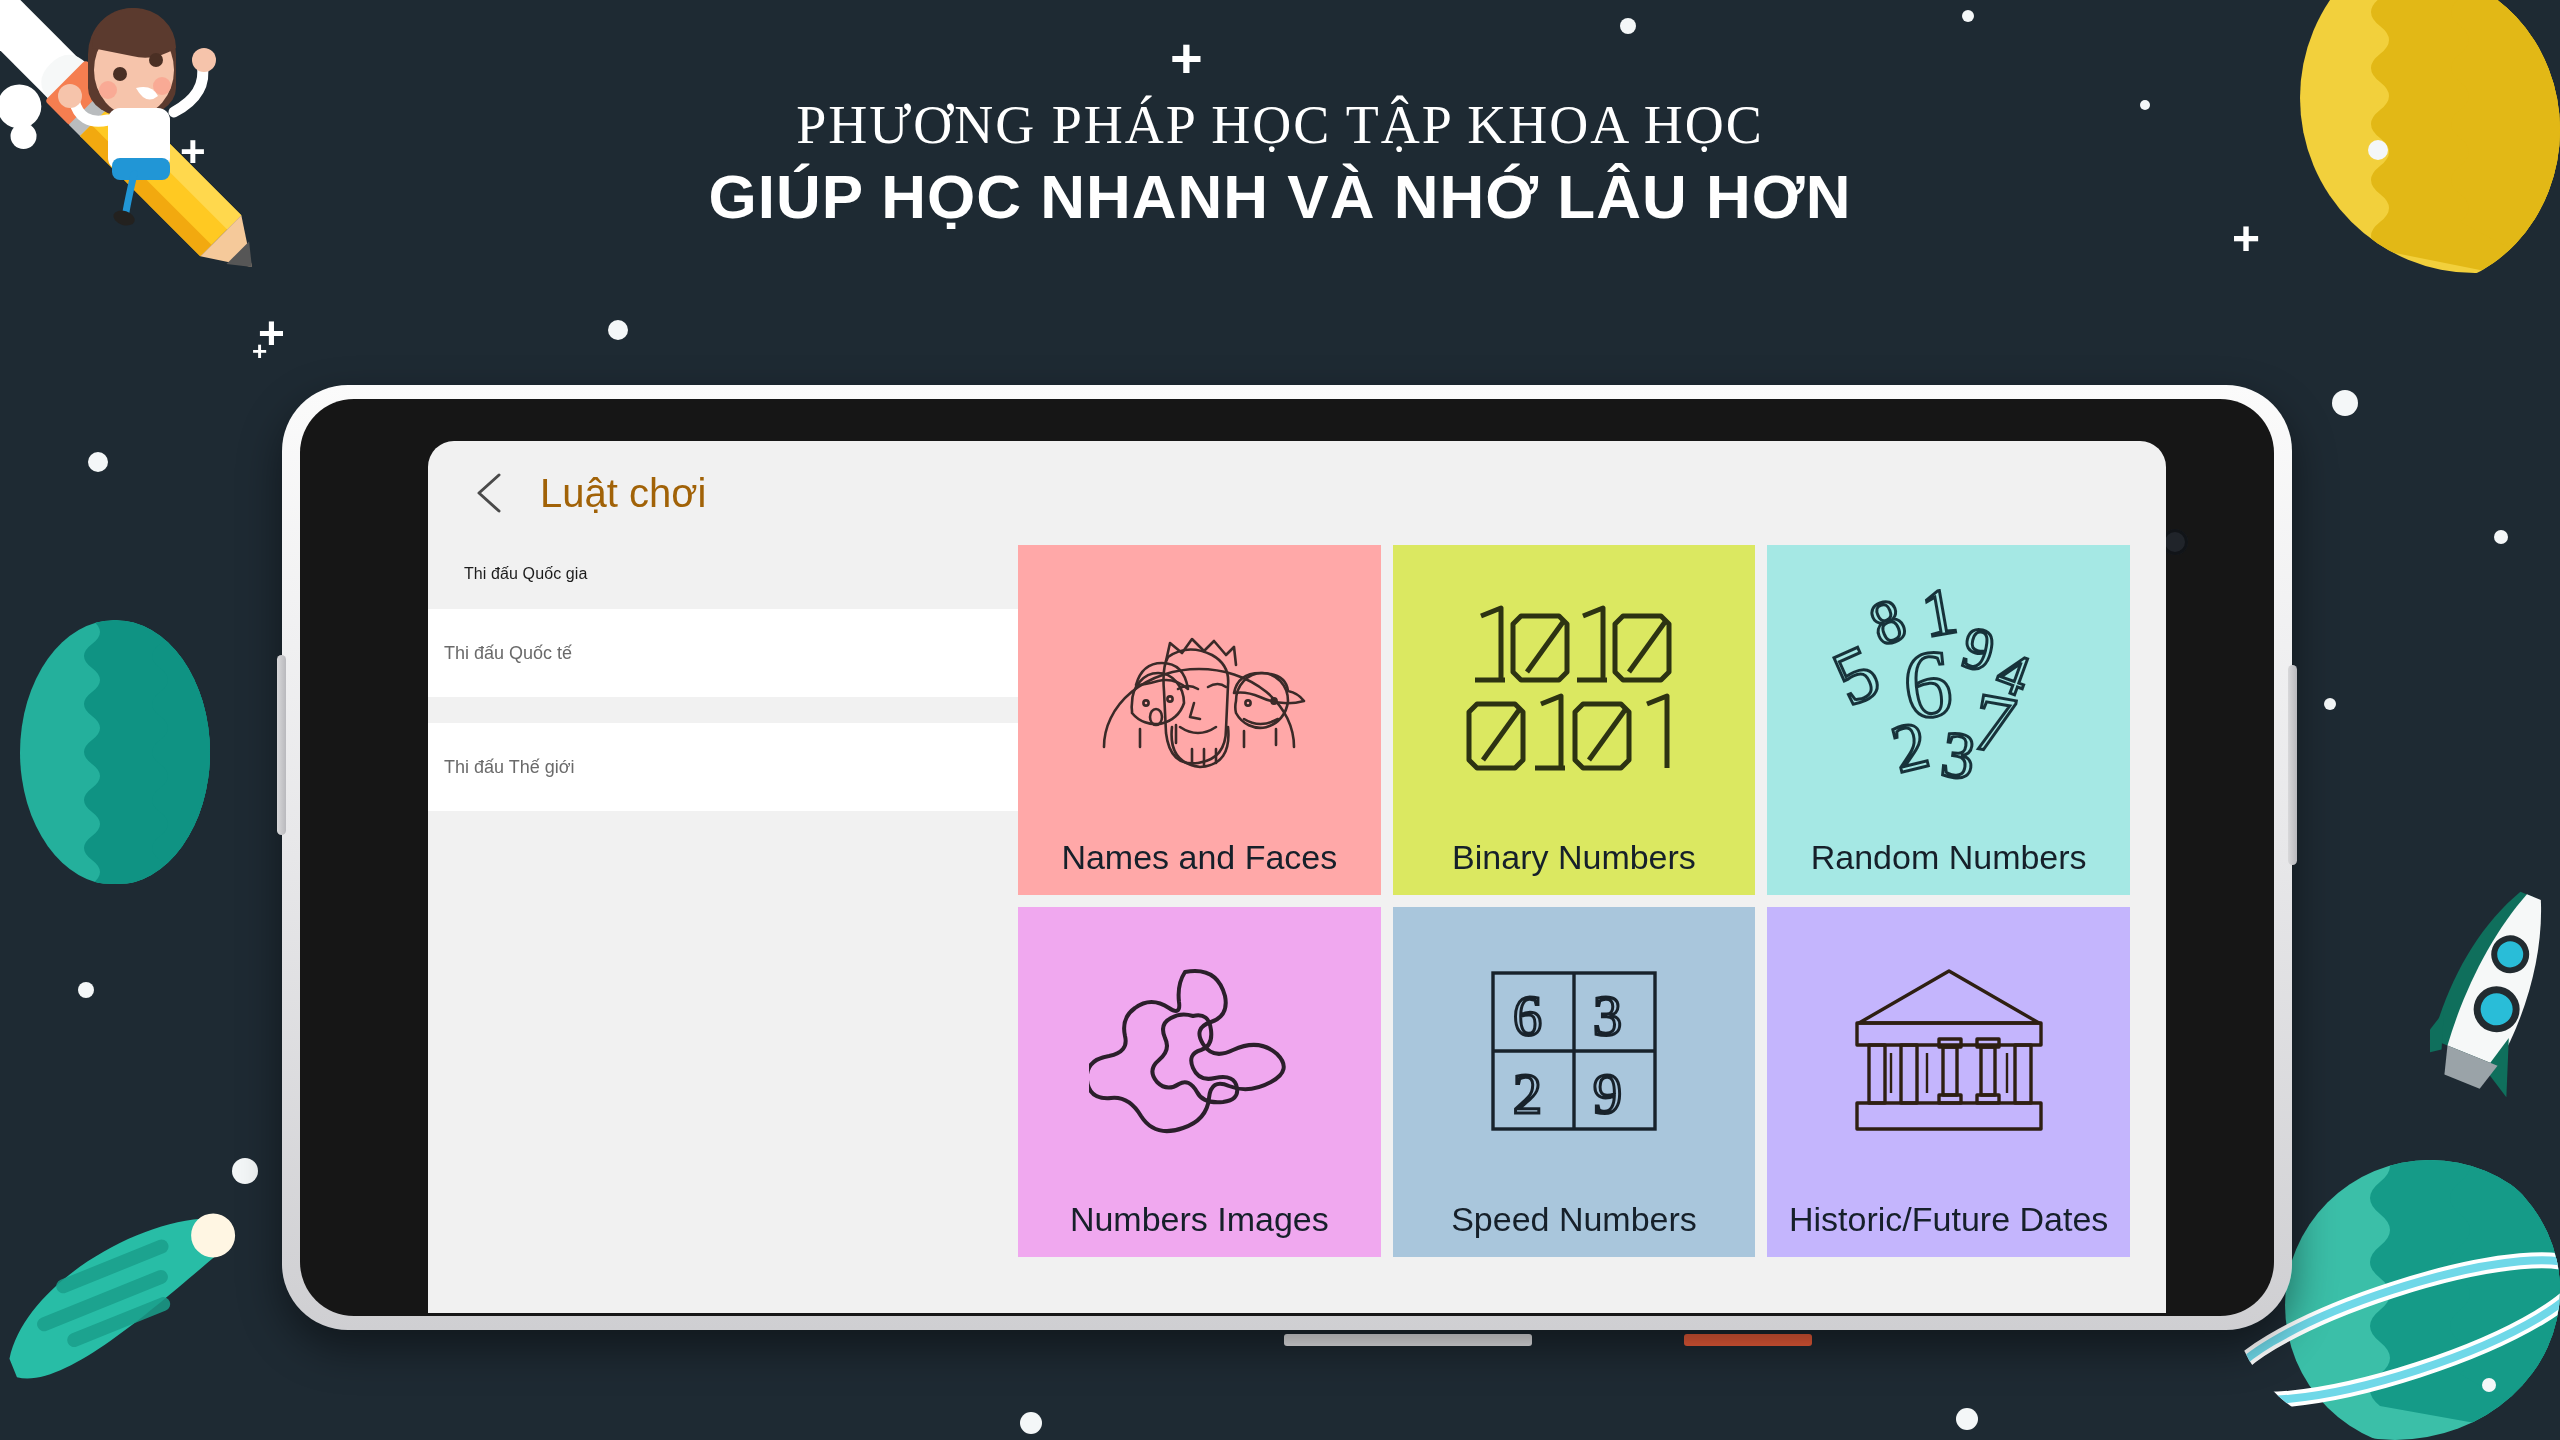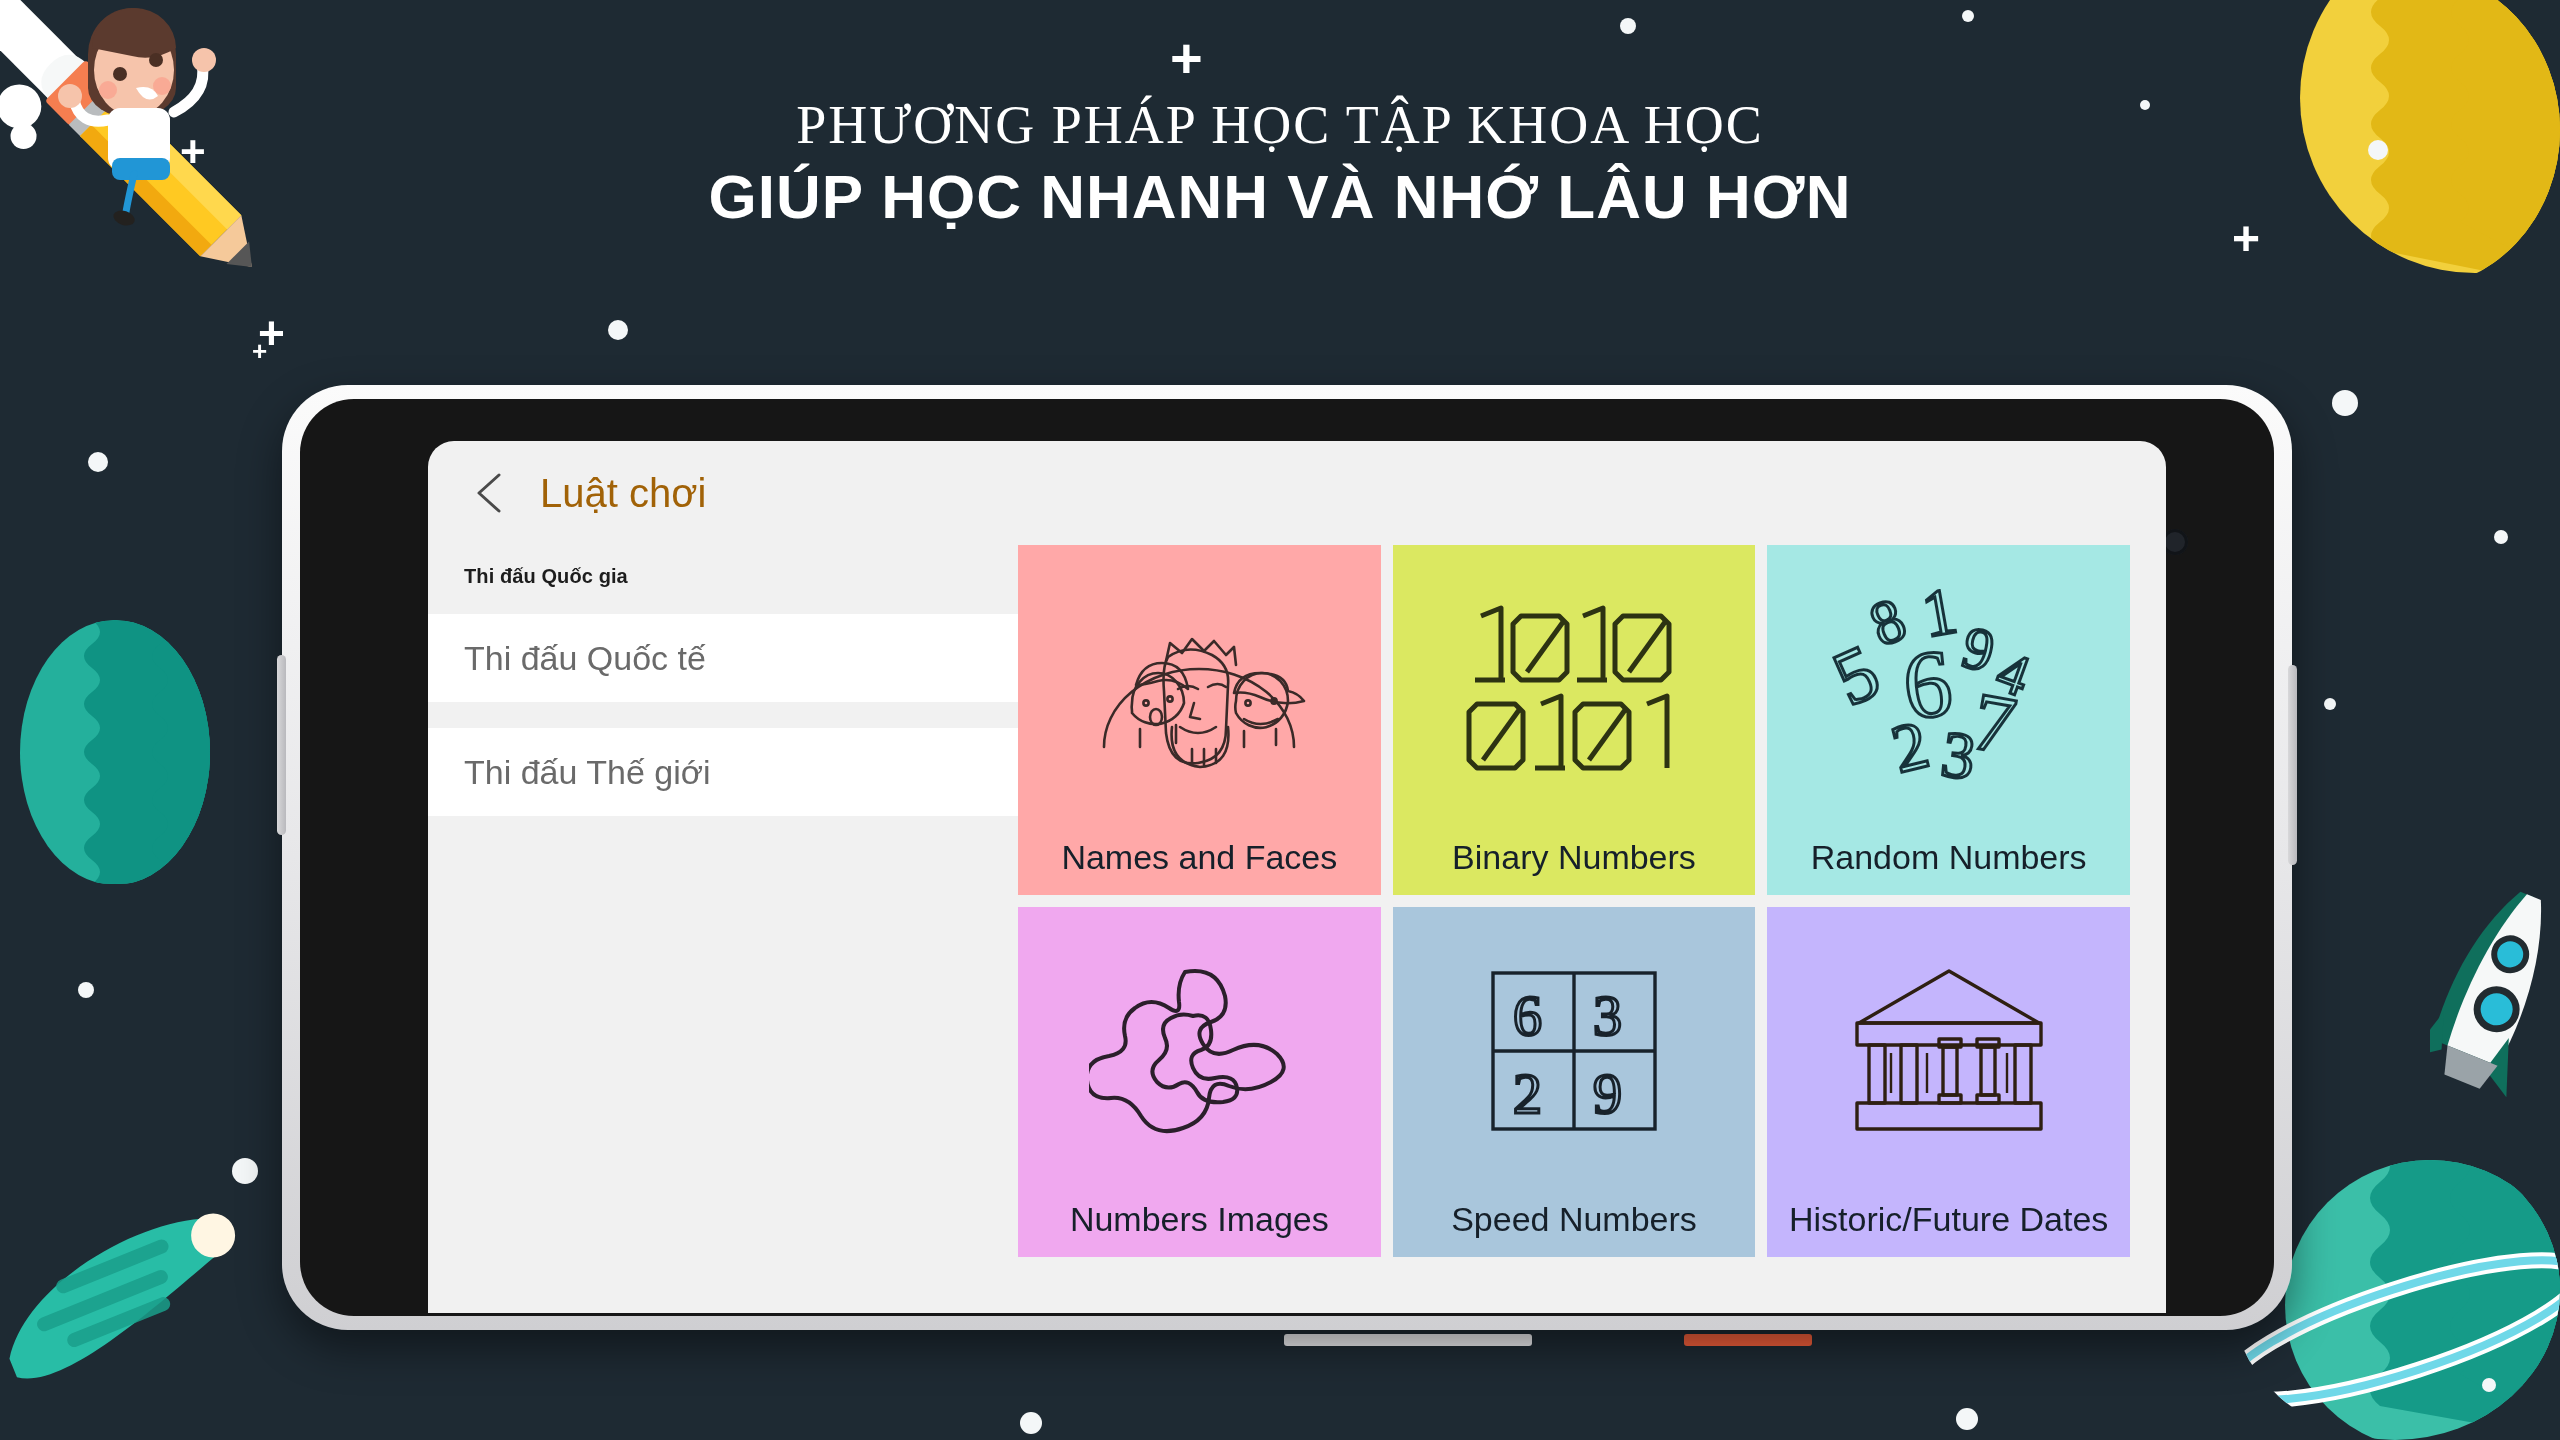--- a/index.html
+++ b/index.html
@@ -61,27 +61,27 @@
   #app-header { height:104px; display:flex; align-items:center; padding-left:34px; }
   #back-btn { width:56px; height:56px; display:flex; align-items:center;
               justify-content:center; cursor:pointer; }
   #app-title { font-size:40px; color:#a16207; margin-left:22px; font-weight:400; }
 
   
   #app-body { display:flex; height:768px; }
 
   #sidebar { width:590px; padding-top:14px; }
   #sidebar-heading {
-    font-size:20px; font-weight:700; color:#1d1d1d;
+    font-size:16px; font-weight:400; color:#1d1d1d;
     padding:6px 0 0 36px; letter-spacing:.1px;
   }
   .sidebar-item {
     height:88px; background:#ffffff; margin-top:26px;
-    display:flex; align-items:center; padding-left:36px;
-    font-size:34px; color:#6a6a6a; cursor:pointer;
+    display:flex; align-items:center; padding-left:16px;
+    font-size:18px; color:#6a6a6a; cursor:pointer;
   }
 
   #grid-wrap { flex:1; padding:0 18px 0 0; }
   #card-grid {
     display:grid; grid-template-columns:repeat(3,1fr);
     grid-template-rows:repeat(2,350px);
     gap:12px; padding-right:18px;
   }
   .card {
     position:relative; display:flex; flex-direction:column;

